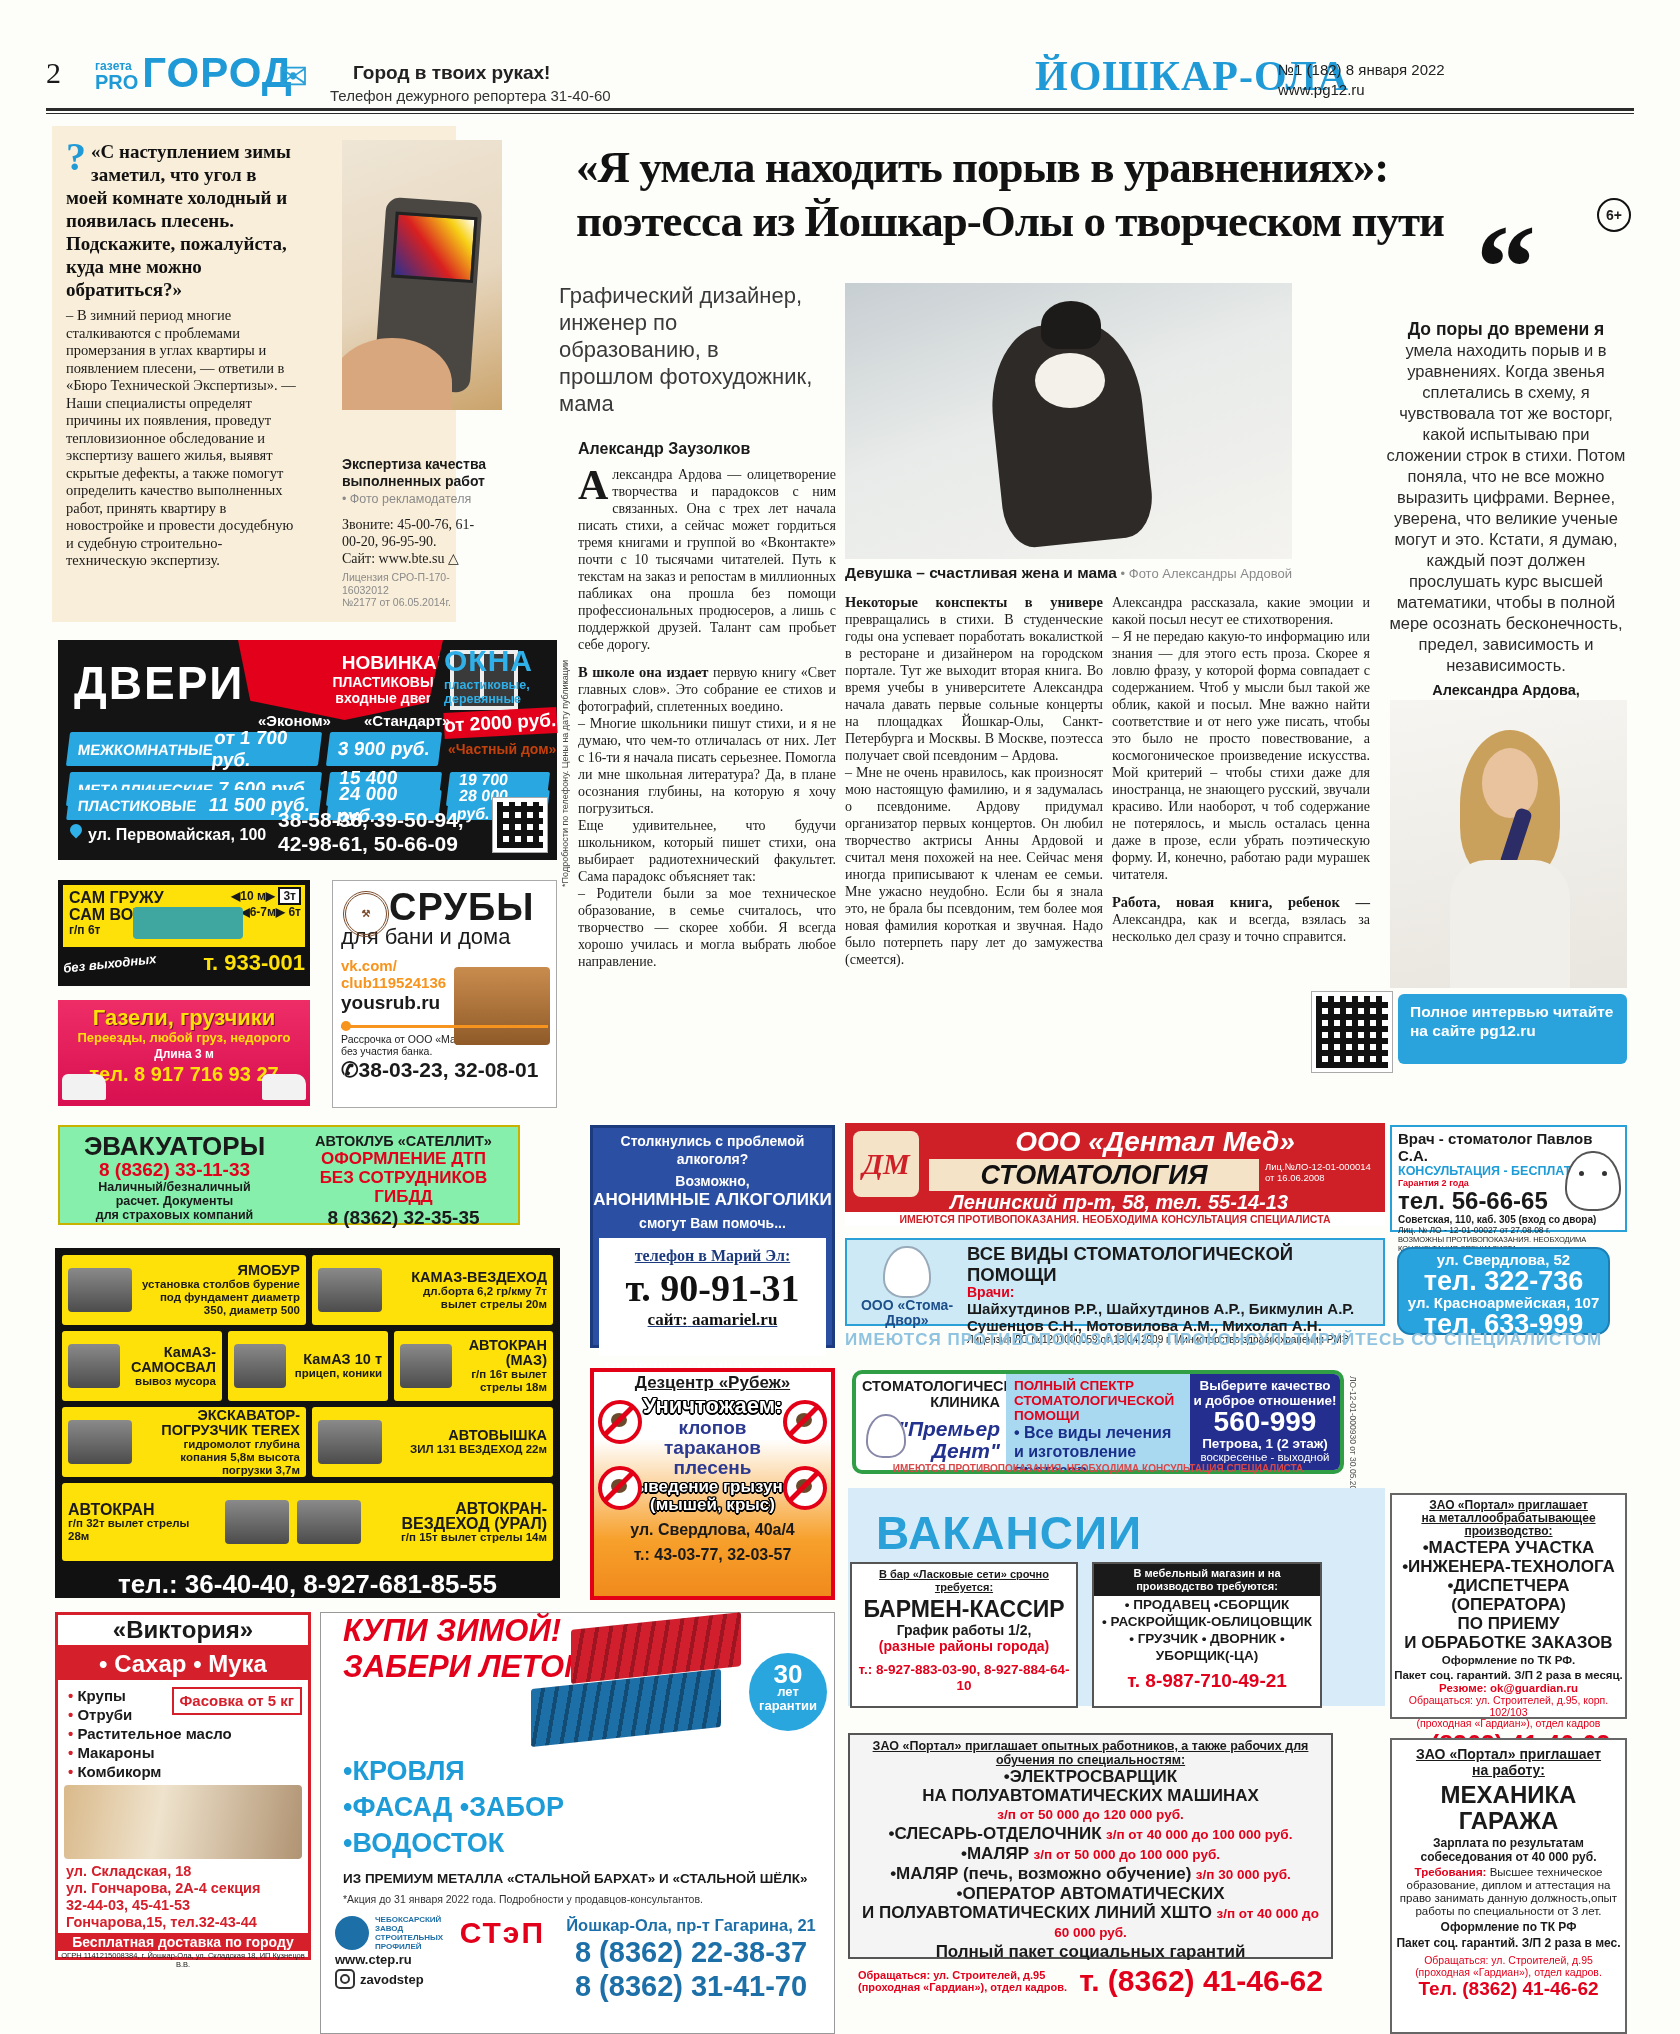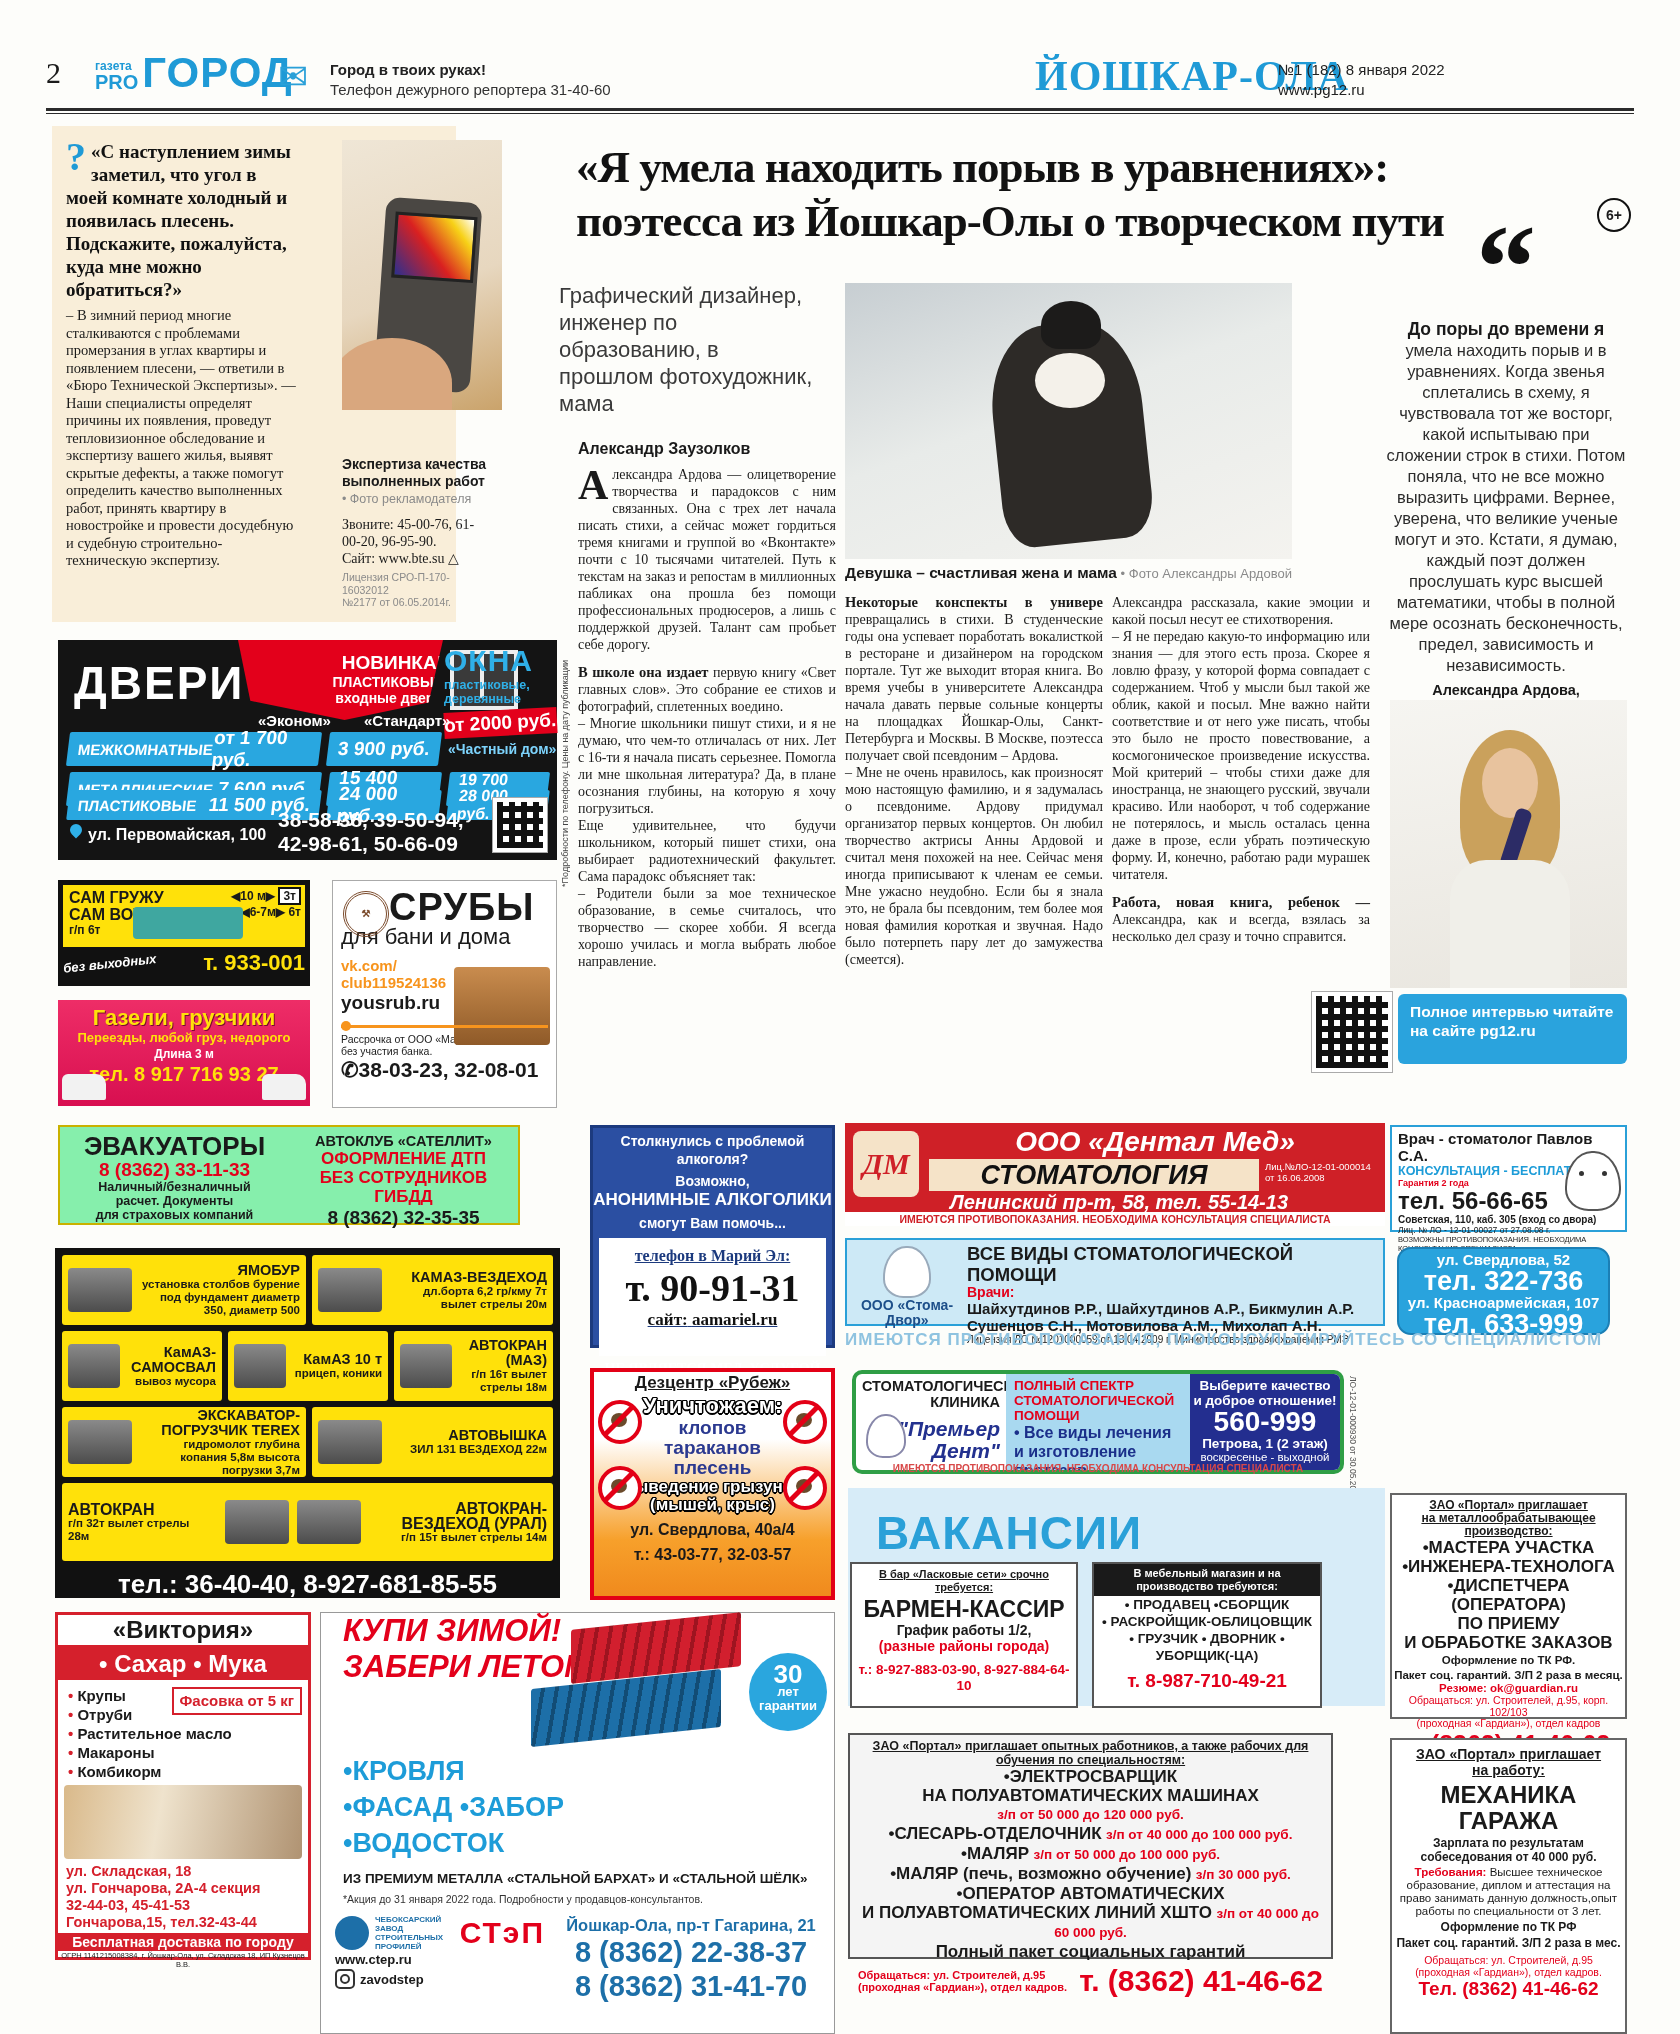--- a/index.html
+++ b/index.html
@@ -10,21 +10,21 @@
 
   
   #pagenum{left:46px;top:56px;font:30px "Liberation Serif",serif;}
   #logo{left:95px;top:54px;display:flex;align-items:flex-end;color:#1f9ad6;}
   #logo .stack{display:flex;flex-direction:column;line-height:1;margin-right:4px;}
   #logo .stack .s1{font-size:12px;font-weight:bold;}
   #logo .stack .s2{font-size:20px;font-weight:bold;}
   #logo .main{font-size:42px;font-weight:bold;line-height:0.9;letter-spacing:1px;}
   #mailico{left:278px;top:56px;font-size:36px;color:#2aa0d8;}
   #tagline{left:330px;top:60px;line-height:1.35;}
-  #tagline .t1{font-size:15px;font-weight:bold;color:#222;}
+  #tagline .t1{font-size:19px;font-weight:bold;color:#222;margin-left:23px;}
   #tagline .t2{font-size:15px;color:#333;}
   #city{left:1035px;top:52px;font:bold 42px "Liberation Serif",serif;color:#1f9ad6;letter-spacing:1px;}
   #issue{left:1278px;top:60px;line-height:1.3;}
   #issue .i1{font-size:15px;color:#222;}
   #issue .i2{font-size:15px;color:#222;}
   .hrule{left:46px;top:108px;width:1588px;height:3px;background:#2b2b2b;}
   .hrule2{left:46px;top:113px;width:1588px;height:1px;background:#2b2b2b;}
 
   
   #qbox{left:52px;top:126px;width:404px;height:496px;background:#f9eed9;padding:14px;box-sizing:border-box;}
@@ -94,21 +94,21 @@
   #doors .okna .o1{font:bold 30px "Liberation Sans",sans-serif;color:#2fb0e8;letter-spacing:1px;}
   #doors .okna .o2{font:bold 12.5px "Liberation Sans",sans-serif;color:#2fb0e8;}
   #doors .okna .o3{margin-top:4px;background:#e3001b;color:#fff;font:bold 19px/26px "Liberation Sans",sans-serif;transform:rotate(-3deg);}
   #doors .hdr{position:absolute;font:bold 15px "Liberation Sans",sans-serif;color:#fff;}
   .drow{position:absolute;display:flex;}
   .dcell{background:#29a7e0;transform:skewX(-7deg);border-radius:2px;display:flex;align-items:center;justify-content:space-between;
          padding:0 10px;box-sizing:border-box;height:34px;margin-right:8px;}
   .dcell .nm{font:bold 15px "Liberation Sans",sans-serif;}
   .dcell .pr{font:bold 19px "Liberation Sans",sans-serif;}
   .dcell.p2{justify-content:center;}
-  #doors .house{font:bold 14px "Liberation Sans",sans-serif;color:#7dd3fc;align-self:center;}
+  #doors .house{font:bold 14px "Liberation Sans",sans-serif;color:#c2410c;align-self:center;}
   #doors .addr{position:absolute;left:30px;top:186px;font:bold 16px "Liberation Sans",sans-serif;}
   #doors .pin{position:absolute;left:12px;top:184px;width:12px;height:12px;background:#2fb0e8;border-radius:50% 50% 50% 0;transform:rotate(-45deg);}
   #doors .phs{position:absolute;left:220px;top:168px;width:210px;font:bold 21px/24px "Liberation Sans",sans-serif;}
   #doors .qrd{position:absolute;right:10px;bottom:8px;width:46px;height:46px;}
   #doors-note{left:560px;top:660px;writing-mode:vertical-rl;transform:rotate(180deg);font-size:9px;color:#444;}
 
   
   #gruzhu{left:58px;top:880px;width:252px;height:106px;background:#111;padding:5px;box-sizing:border-box;}
   #gruzhu .yell{background:#ffe10a;height:62px;position:relative;padding:4px 6px;box-sizing:border-box;}
   #gruzhu .l1{font:bold 16px/17px "Liberation Sans",sans-serif;}

